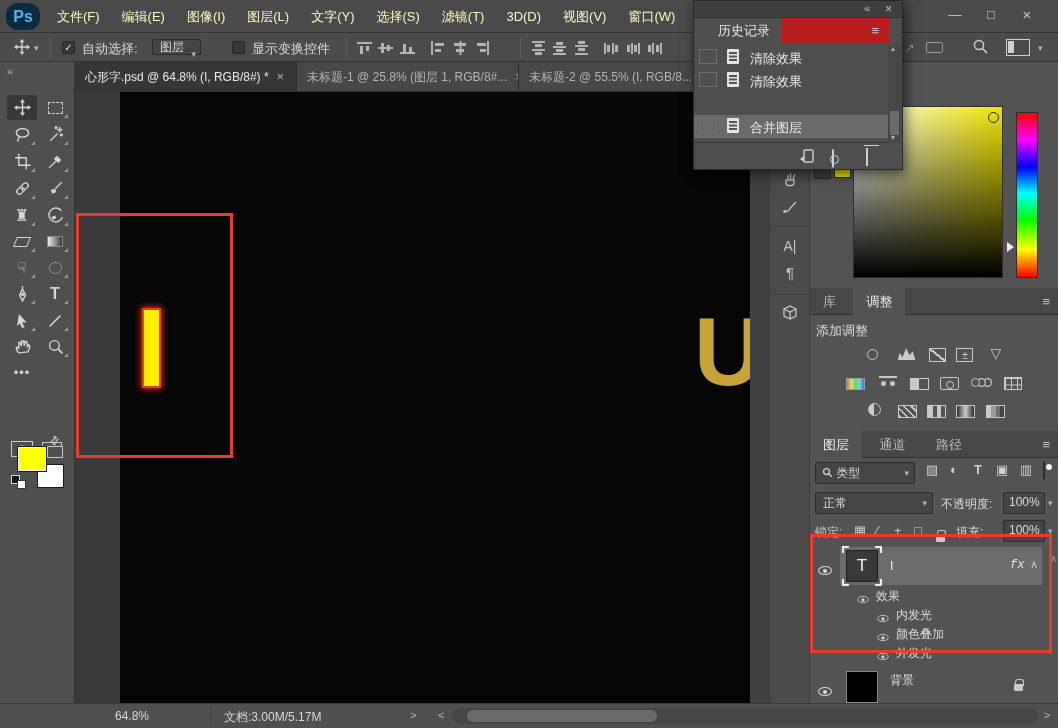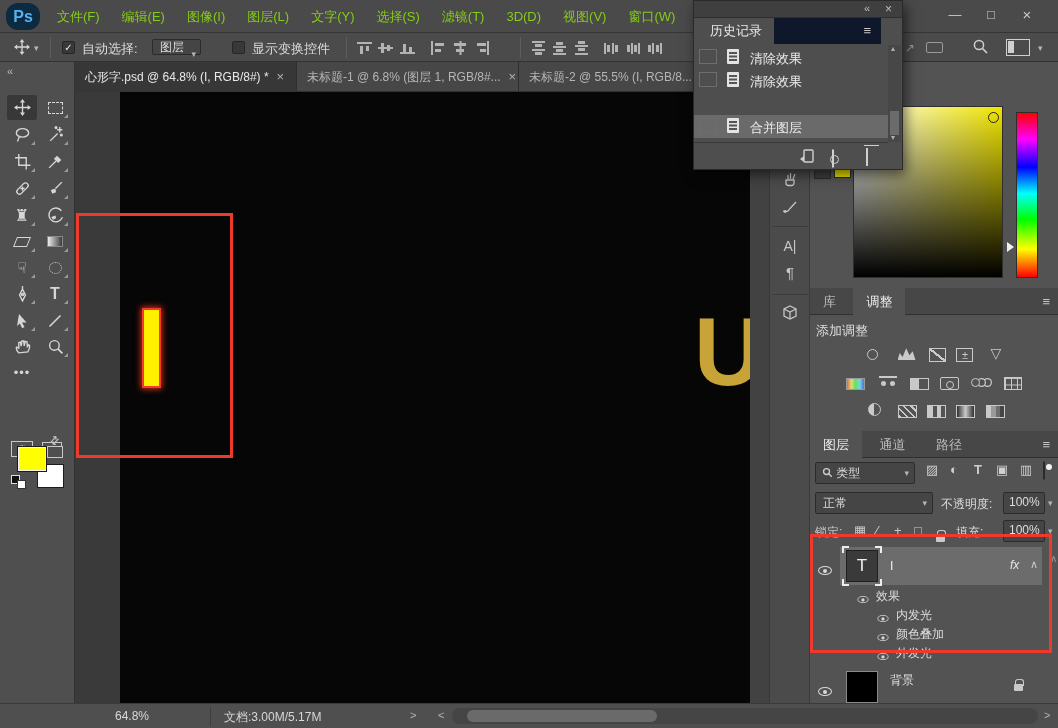--- a/index.html
+++ b/index.html
@@ -5,21 +5,21 @@
   * { box-sizing: border-box; margin:0; padding:0; }
   html,body { background:#2b2b2b; }
   body { font-family:"Liberation Sans","DejaVu Sans",sans-serif; }
   #app { position:relative; width:1058px; height:728px; background:#535353; overflow:hidden; user-select:none; }
   .ab { position:absolute; }
   .txt { color:#dcdcdc; font-size:13px; white-space:nowrap; }
 
   
   #menubar { left:0; top:0; width:1058px; height:33px; background:#4a4a4a; border-bottom:1px solid #353535; z-index:10; }
   #ps-logo { left:6px; top:3px; width:34px; height:27px; background:#0c2a40; color:#58b2f2; font-weight:bold; font-size:16px; display:flex; align-items:center; justify-content:center; border-radius:12px; }
-  .menu-item { top:0; height:33px; line-height:33px; padding:0 11px; color:#84cc16; font-size:13px; display:inline-block; }
+  .menu-item { top:0; height:33px; line-height:33px; padding:0 11px; color:#fef9c3; font-size:13px; display:inline-block; }
   #menu-items { left:46px; top:0; height:33px; white-space:nowrap; }
   .win-btn { top:0; width:34px; height:30px; color:#cccccc; font-size:13px; text-align:center; line-height:30px; }
   #win-close-edge { right:0; top:0; width:8px; height:42px; background:#e0352b; }
 
   
   #optionsbar { left:0; top:33px; width:1058px; height:29px; background:#4b4b4b; border-bottom:1px solid #333333; z-index:10; }
   .opt-chk { width:13px; height:13px; background:#383838; border:1px solid #262626; border-radius:2px; color:#e8e8e8; font-size:10px; line-height:11px; text-align:center; }
   .opt-sel { height:20px; background:#454545; border:1px solid #2b2b2b; border-radius:2px; color:#dddddd; font-size:12px; line-height:18px; padding:0 16px 0 7px; position:relative; }
   .opt-sel .car, .car { color:#b5b5b5; font-size:9px; }
   .opt-sel .car { position:absolute; right:4px; top:5px; }
@@ -118,21 +118,21 @@
   .lockpad:before { content:""; position:absolute; left:1px; top:-5px; width:7px; height:6px; border:1.5px solid #c9c9c9; border-bottom:none; border-radius:3px 3px 0 0; }
   .kind-ic { color:#cfcfcf; font-size:13px; position:absolute; top:3px; }
   .toggle { width:11px; height:19px; border-radius:6px; background:#b03a30; border:1px solid #2b2b2b; position:relative; }
   .toggle:before { content:""; position:absolute; left:1.5px; top:1.5px; width:6px; height:6px; border-radius:50%; background:#f2f2f2; }
   .cnr { position:absolute; width:7px; height:7px; border:0 solid #ededed; }
   .fx { font-style:italic; color:#e6e6e6; font-size:12px; }
 
   
   #history { left:693px; top:0; width:210px; height:170px; background:#4e4e4e; border:1px solid #2a2a2a; box-shadow:3px 5px 12px rgba(0,0,0,.55); z-index:60; }
   #history .minibar { left:0; top:0; width:208px; height:17px; background:#3f3f3f; border-bottom:1px solid #2e2e2e; position:absolute; }
-  #history .header { left:4px; top:17px; width:183px; height:26px; background:#0f172a; position:absolute; }
+  #history .header { left:12px; top:17px; width:183px; height:26px; background:#b91c1c; position:absolute; }
   #history .htab { display:inline-block; height:26px; line-height:26px; padding:0 12px; background:#4e4e4e; color:#e8e8e8; font-size:13px; }
   .hrow { left:0; width:194px; height:23px; position:absolute; }
   .hrow.sel { background:#6a6a6a; }
   .snapbox { position:absolute; left:5px; top:3px; width:18px; height:15px; border:1px solid #6e6e6e; }
   .page { position:absolute; left:33px; top:3px; width:12px; height:15px; background:#e4e4e4; border-radius:1px; }
   .page:after { content:""; position:absolute; left:2px; top:3px; width:8px; height:1.5px; background:#555; box-shadow:0 3.5px 0 #555, 0 7px 0 #555; }
   .hlabel { position:absolute; left:56px; top:4px; font-size:13px; color:#ececec; }
   #hscroll { position:absolute; right:1px; top:44px; width:13px; height:97px; background:#474747; }
   #hscroll .thumb { position:absolute; left:2px; top:66px; width:9px; height:24px; background:#6b6b6b; }
   #hist-foot { position:absolute; left:0; top:141px; width:194px; height:27px; border-top:1px solid #3a3a3a; }
@@ -262,21 +262,21 @@
         </svg>
     </span>
     <span class="ab" style="left:1006px;top:6px;width:24px;height:17px;border:1.4px solid #cfcfcf;">
         <span style="position:absolute;left:1px;top:1px;width:6px;height:12px;background:#cfcfcf;"></span>
       </span>
     <span class="ab car" style="left:1038px;top:10px;">▾</span>
   </div>
 
   <div id="tabbar" class="ab">
     <div class="doc-tab active ab" style="left:0;width:222px;"><span>心形字.psd @ 64.8% (I, RGB/8#) *</span><span class="tab-close">×</span></div>
-    <div class="doc-tab ab" style="left:222px;width:222px;"><span>未标题-1 @ 6.8% (图层 1, RGB/8#...</span><span class="tab-close">×</span></div>
+    <div class="doc-tab ab" style="left:222px;width:222px;"><span>未标题-1 @ 25.8% (图层 1, RGB/8#...</span><span class="tab-close">×</span></div>
     <div class="doc-tab ab" style="left:444px;width:231px;"><span>未标题-2 @ 55.5% (I, RGB/8...</span></div>
   </div>
 
   <div id="toolbar" class="ab">
     <span class="ab" style="left:7px;top:3px;color:#b9b9b9;font-size:11px;">«</span>
 
     <div class="tool sel" style="left:7px;top:33px;">
       <svg width="17" height="17" viewBox="0 0 16 16">
           <path d="M8 2v12M2 8h12"></path>
           <path d="M8 0l-2.4 3.2h4.8zM8 16l-2.4-3.2h4.8zM0 8l3.2-2.4v4.8zM16 8l-3.2-2.4v4.8z" fill="#d6d6d6" stroke="none"></path>
@@ -525,21 +525,21 @@
         <div class="ab" style="left:30px;top:0;width:202px;height:38px;background:#6c6c6c;"></div>
         <span class="eye ab" style="left:8px;top:14px;"></span>
         <span class="ab" style="left:36px;top:3px;width:32px;height:32px;background:#3a3a3a;border:1px solid #1f1f1f;color:#f0f0f0;font-size:17px;display:flex;align-items:center;justify-content:center;">
           <span>T</span>
           <span class="cnr" style="left:-5px;top:-5px;border-left-width:2px;border-top-width:2px;"></span>
           <span class="cnr" style="right:-5px;top:-5px;border-right-width:2px;border-top-width:2px;"></span>
           <span class="cnr" style="left:-5px;bottom:-5px;border-left-width:2px;border-bottom-width:2px;"></span>
           <span class="cnr" style="right:-5px;bottom:-5px;border-right-width:2px;border-bottom-width:2px;"></span>
         </span>
         <span class="txt ab" style="left:80px;top:12px;font-size:12px;color:#f2f2f2;">I</span>
-        <span class="fx ab" style="left:200px;top:11px;">fx</span>
+        <span class="fx ab" style="left:200px;top:11px;font-family:Liberation Mono, monospace;">fx</span>
         <span class="ab" style="left:220px;top:11px;color:#cccccc;font-size:11px;">∧</span>
         <span class="ab" style="left:240px;top:6px;color:#9a9a9a;font-size:10px;">∧</span>
       </div>
 
       <div class="ab" style="left:0;top:41px;width:248px;height:19px;">
         <span class="eye sm ab" style="left:46px;top:4px;"></span>
         <span class="txt ab" style="left:66px;top:2px;font-size:12px;">效果</span>
       </div>
       <div class="ab" style="left:0;top:60px;width:248px;height:19px;">
         <span class="eye sm ab" style="left:66px;top:4px;"></span>

